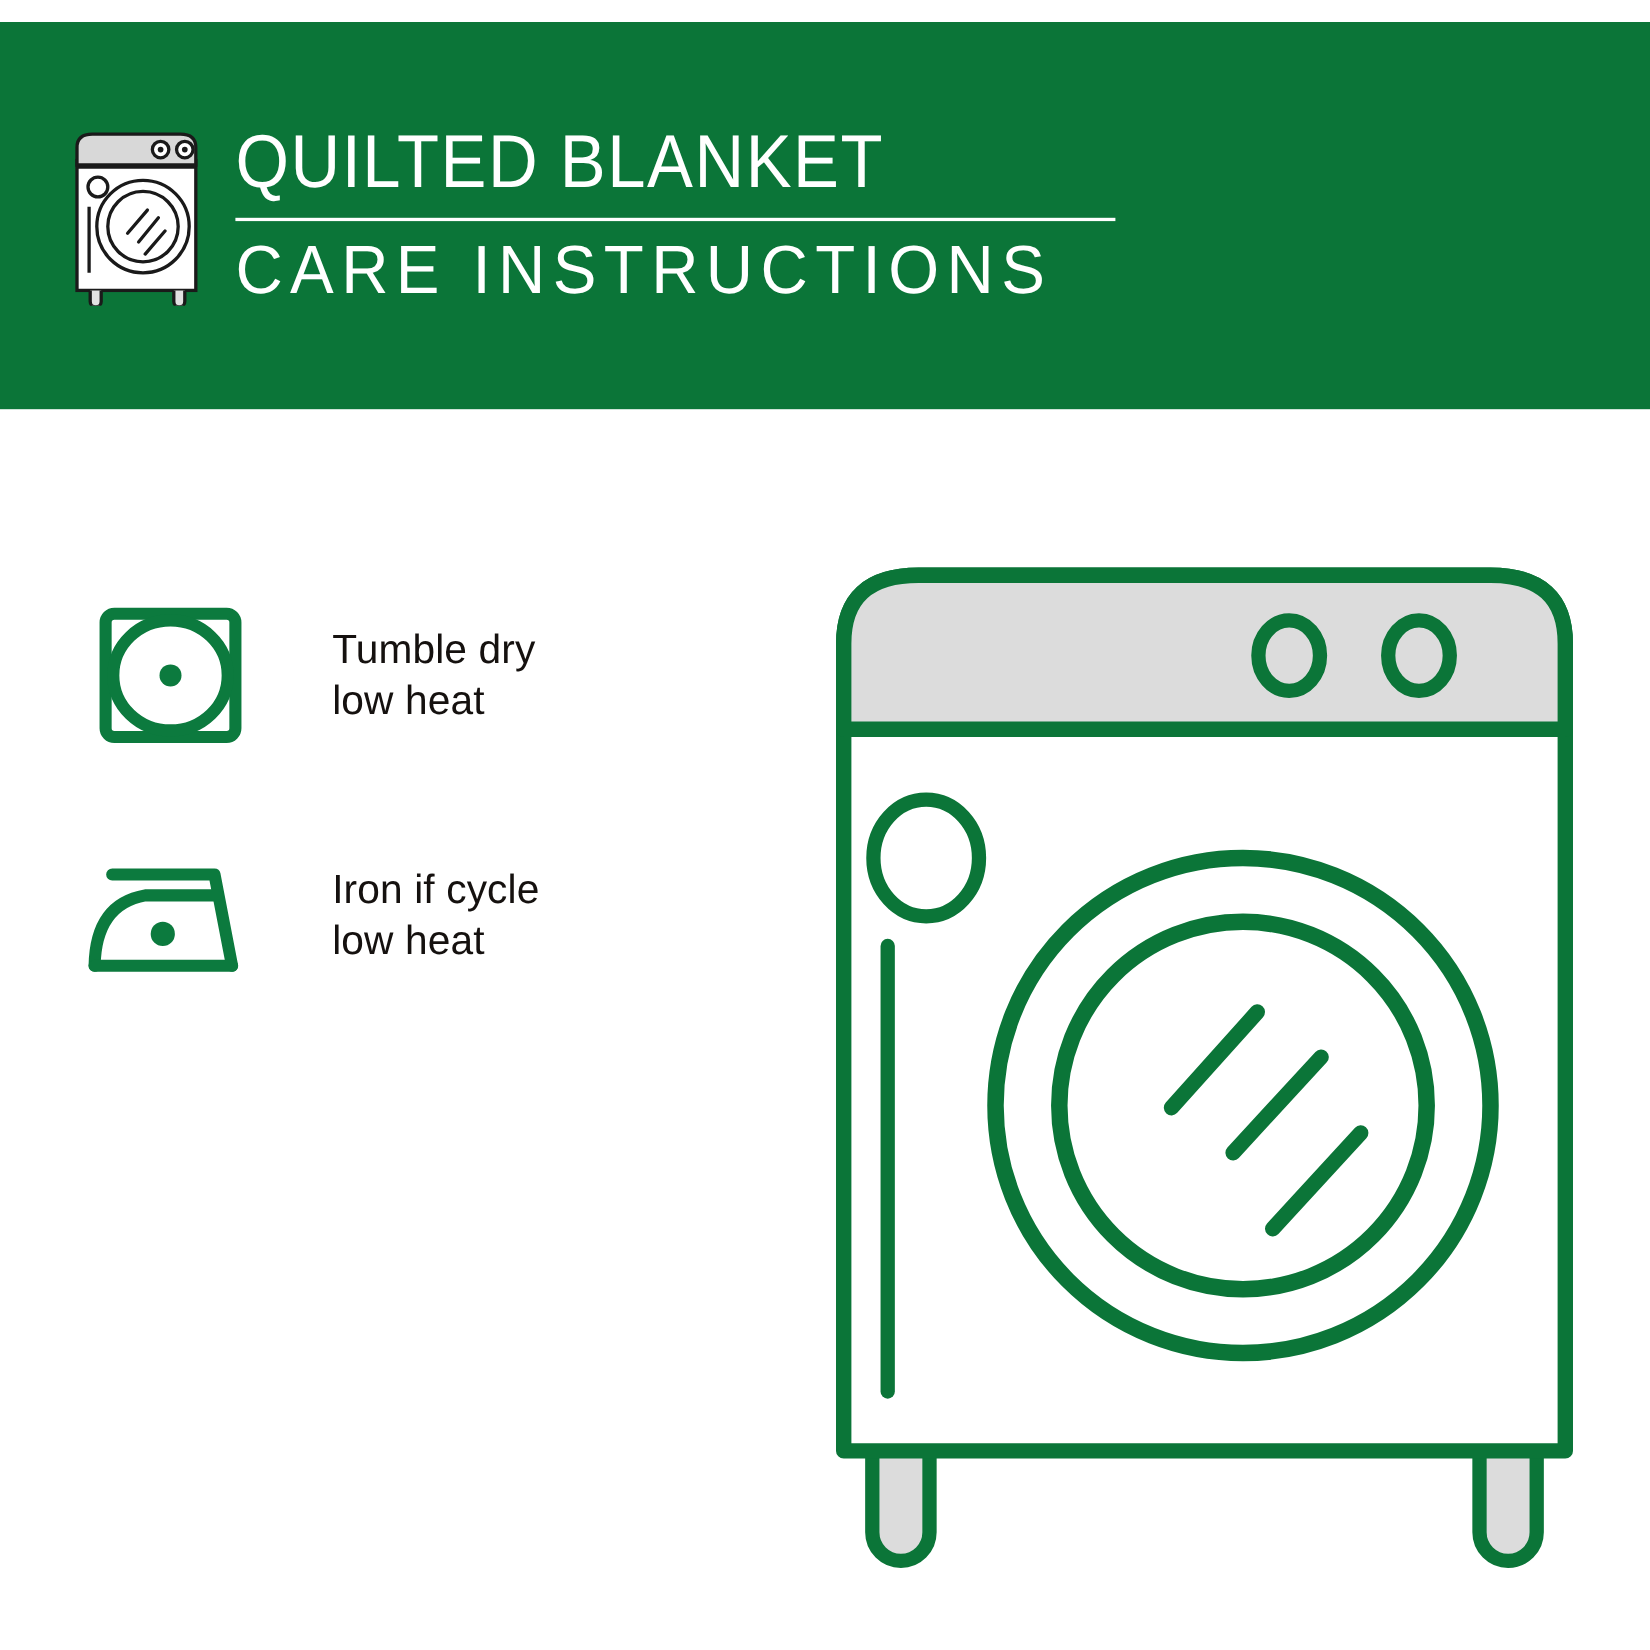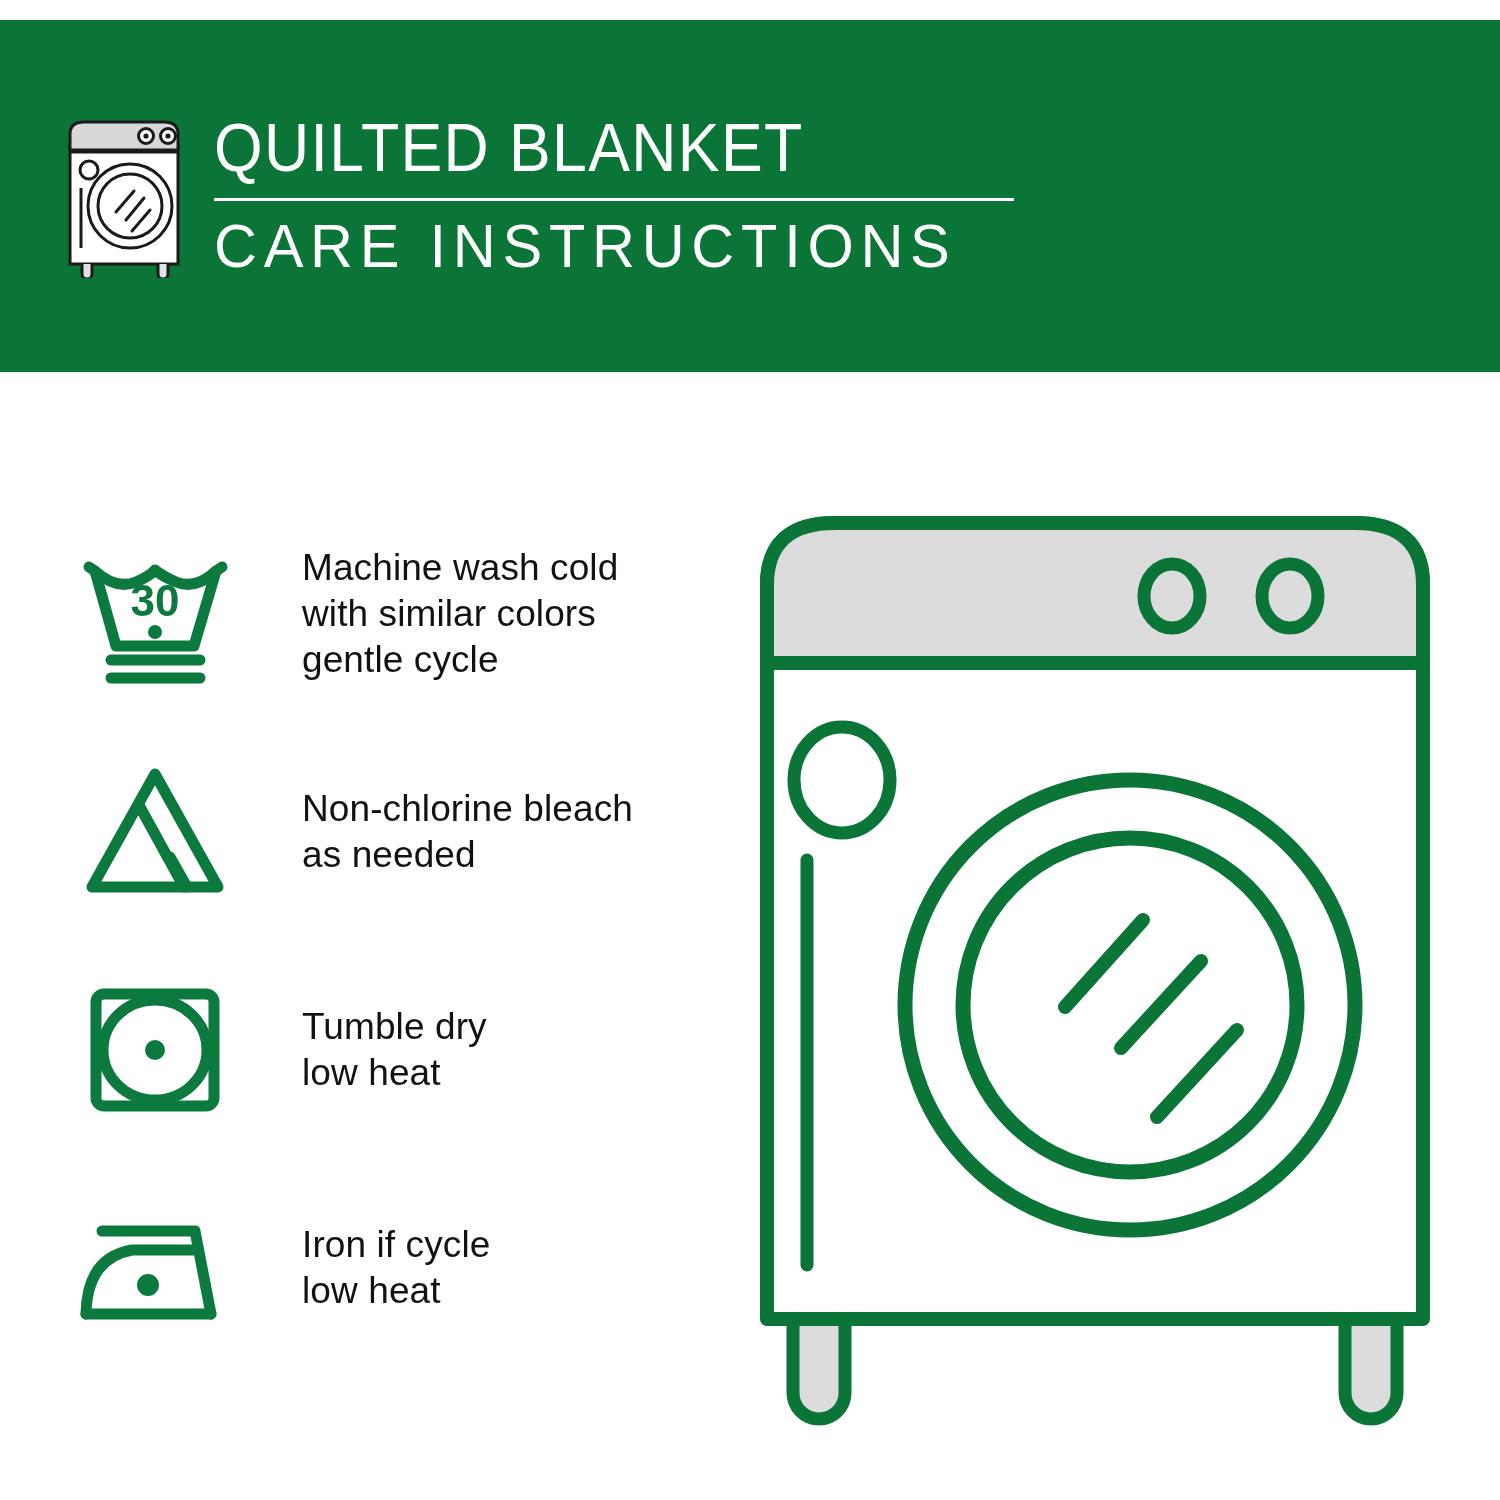--- a/index.html
+++ b/index.html
@@ -150,51 +150,21 @@
       <div class="title-main">QUILTED BLANKET</div>
       <div class="title-divider"></div>
       <div class="title-sub">CARE INSTRUCTIONS</div>
     </div>
 
   </div>
 </div>
 
 <div class="care-list">
 
-  <div class="care-row">
-    <div class="care-symbol">
-      <svg viewBox="0 0 170 160" width="170" height="160">
-        <g fill="none" stroke="#0C7A3E" stroke-width="11" stroke-linecap="round" stroke-linejoin="round">
-          <path d="M19 33 L25 37 Q46 56 66 48 Q80 42 85 36 Q92 42 106 48 Q126 56 146 37 L152 33"></path>
-          <path d="M25 37 L46 112 H124 L146 37"></path>
-          <line x1="41" y1="126" x2="130" y2="126"></line>
-          <line x1="41" y1="144" x2="130" y2="144"></line>
-        </g>
-        <text x="85" y="82" font-family="Liberation Sans, sans-serif" font-size="44" font-weight="bold" fill="#0C7A3E" text-anchor="middle">30</text>
-        <circle cx="85" cy="98" r="7" fill="#0C7A3E"></circle>
-      </svg>
-    </div>
-    <div class="care-label">Machine wash cold
-with similar colors
-gentle cycle</div>
-  </div>
-
-  <div class="care-row">
-    <div class="care-symbol">
-      <svg viewBox="0 0 170 160" width="170" height="160">
-        <g fill="none" stroke="#0C7A3E" stroke-width="11" stroke-linecap="round" stroke-linejoin="round">
-          <path d="M85 22 L148 135 H22 Z"></path>
-          <line x1="70" y1="55" x2="114" y2="135"></line>
-          <line x1="100" y1="105" x2="117" y2="135"></line>
-        </g>
-      </svg>
-    </div>
-    <div class="care-label">Non-chlorine bleach
-as needed</div>
-  </div>
+
 
   <div class="care-row">
     <div class="care-symbol">
       <svg viewBox="0 0 170 160" width="170" height="160">
         <g fill="none" stroke="#0C7A3E" stroke-width="11" stroke-linejoin="round">
           <rect x="26" y="24" width="118" height="112" rx="8"></rect>
           <ellipse cx="85" cy="80" rx="52" ry="50"></ellipse>
         </g>
         <circle cx="85" cy="80" r="10" fill="#0C7A3E"></circle>
       </svg>

